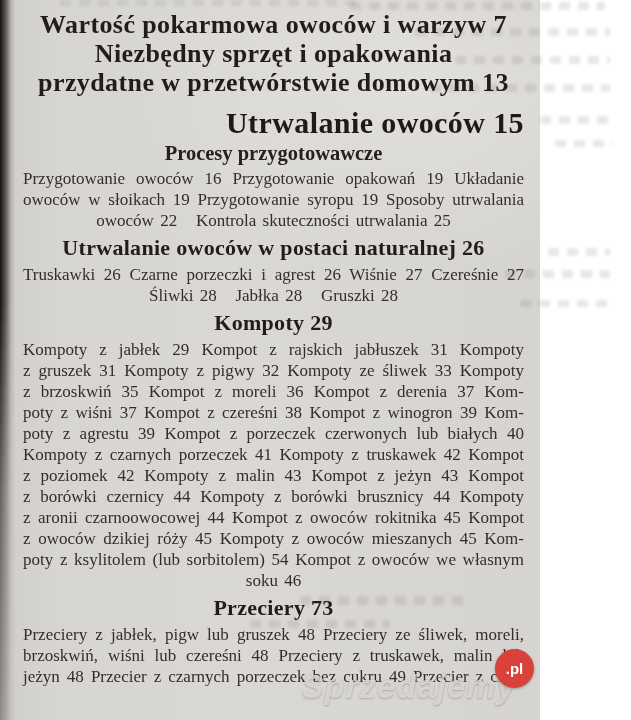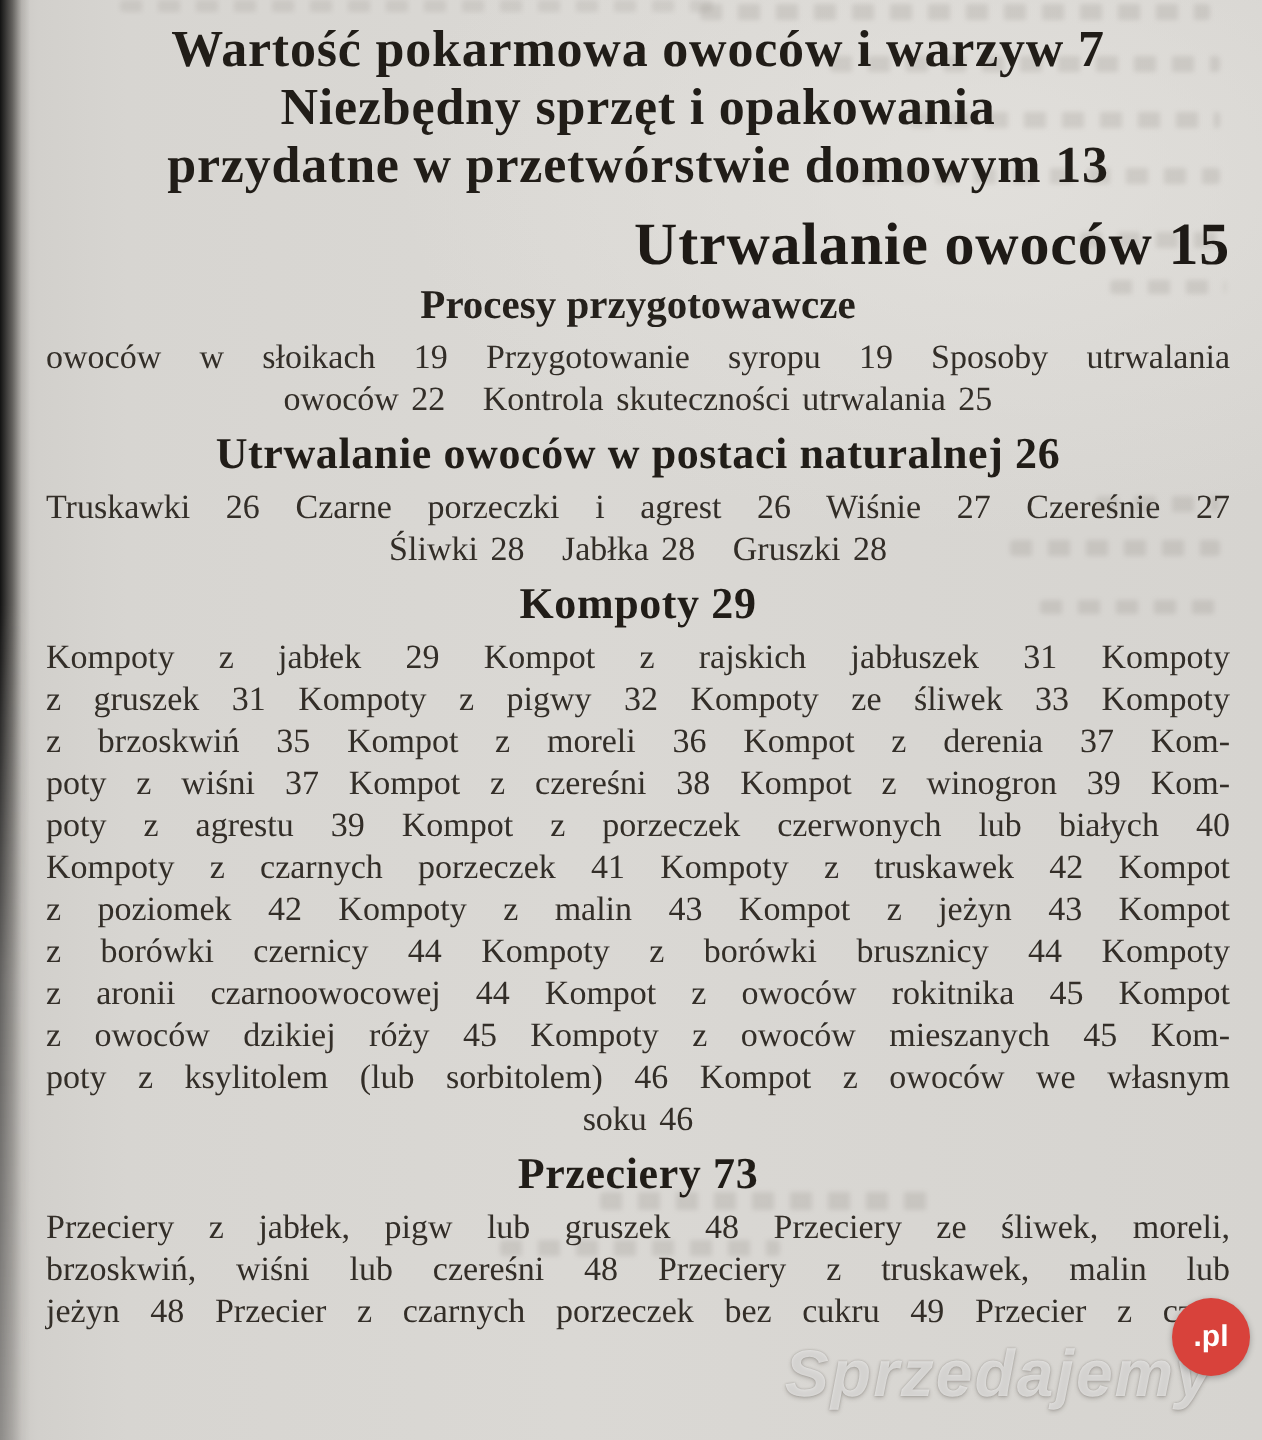--- a/index.html
+++ b/index.html
@@ -3,21 +3,21 @@
 <meta charset="utf-8">
 <style>
   html, body {
     margin: 0; padding: 0;
     width: 631px; height: 720px;
     overflow: hidden;
     font-family: "Liberation Serif", "DejaVu Serif", serif;
   }
   .page {
     position: absolute; inset: 0;
-    width: 631px; height: 720px;
+    width: 540px; height: 720px;
     background:
       radial-gradient(ellipse 420px 260px at 78% 12%, rgba(228,226,222,.8) 0%, rgba(228,226,222,0) 70%),
       linear-gradient(to right, #c7c4c0 0, #d2d0cc 3%, #d7d5d1 10%, #dad8d4 45%, #d6d4d0 100%);
     color: #2c2824;
   }
   
   .edge {
     position: absolute; left: 0; top: 0; bottom: 0; width: 15px;
     background: linear-gradient(to right, rgba(8,8,8,.95), rgba(35,33,30,.6) 42%, rgba(90,87,82,.22) 72%, rgba(90,87,82,0));
     -webkit-mask-image: linear-gradient(to bottom, #000 0%, #000 42%, rgba(0,0,0,.55) 68%, rgba(0,0,0,.32) 100%);
@@ -106,20 +106,21 @@
       <div>przydatne w przetwórstwie domowym 13</div>
     </div>
 
     <div class="chapter">Utrwalanie owoców 15</div>
 
     <div class="sub">
       <div>Procesy przygotowawcze</div>
     </div>
 
     <div class="body">
+      <div class="ln">Przygotowanie owoców 16   Przygotowanie opakowań 19   Układanie</div>
       <div class="ln">owoców w słoikach 19   Przygotowanie syropu 19   Sposoby utrwalania</div>
       <div class="ctr">owoców 22   Kontrola skuteczności utrwalania 25</div>
     </div>
 
     <div class="sec">Utrwalanie owoców w postaci naturalnej 26</div>
 
     <div class="body">
       <div class="ln">Truskawki 26   Czarne porzeczki i agrest 26   Wiśnie 27   Czereśnie 27</div>
       <div class="ctr">Śliwki 28   Jabłka 28   Gruszki 28</div>
     </div>
@@ -130,21 +131,21 @@
       <div class="ln">Kompoty z jabłek 29   Kompot z rajskich jabłuszek 31   Kompoty</div>
       <div class="ln">z gruszek 31   Kompoty z pigwy 32   Kompoty ze śliwek 33   Kompoty</div>
       <div class="ln">z brzoskwiń 35   Kompot z moreli 36   Kompot z derenia 37   Kom-</div>
       <div class="ln">poty z wiśni 37   Kompot z czereśni 38   Kompot z winogron 39   Kom-</div>
       <div class="ln">poty z agrestu 39   Kompot z porzeczek czerwonych lub białych 40</div>
       <div class="ln">Kompoty z czarnych porzeczek 41   Kompoty z truskawek 42   Kompot</div>
       <div class="ln">z poziomek 42   Kompoty z malin 43   Kompot z jeżyn 43   Kompot</div>
       <div class="ln">z borówki czernicy 44   Kompoty z borówki brusznicy 44   Kompoty</div>
       <div class="ln">z aronii czarnoowocowej 44   Kompot z owoców rokitnika 45   Kompot</div>
       <div class="ln">z owoców dzikiej róży 45   Kompoty z owoców mieszanych 45   Kom-</div>
-      <div class="ln">poty z ksylitolem (lub sorbitolem) 46   Kompot z owoców we własnym</div>
+      <div class="ln">poty z ksylitolem (lub sorbitolem) 54   Kompot z owoców we własnym</div>
       <div class="ctr">soku 46</div>
     </div>
 
     <div class="sec">Przeciery 73</div>
 
     <div class="body">
       <div class="ln">Przeciery z jabłek, pigw lub gruszek 48   Przeciery ze śliwek, moreli,</div>
       <div class="ln">brzoskwiń, wiśni lub czereśni 48   Przeciery z truskawek, malin lub</div>
       <div class="ln">jeżyn 48   Przecier z czarnych porzeczek bez cukru 49   Przecier z czar-</div>
     </div>

